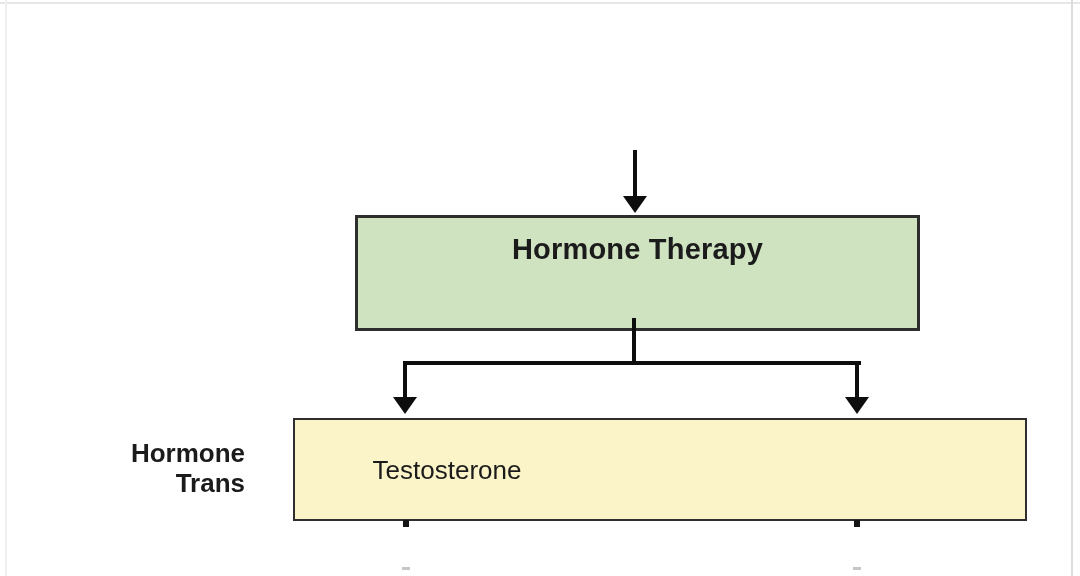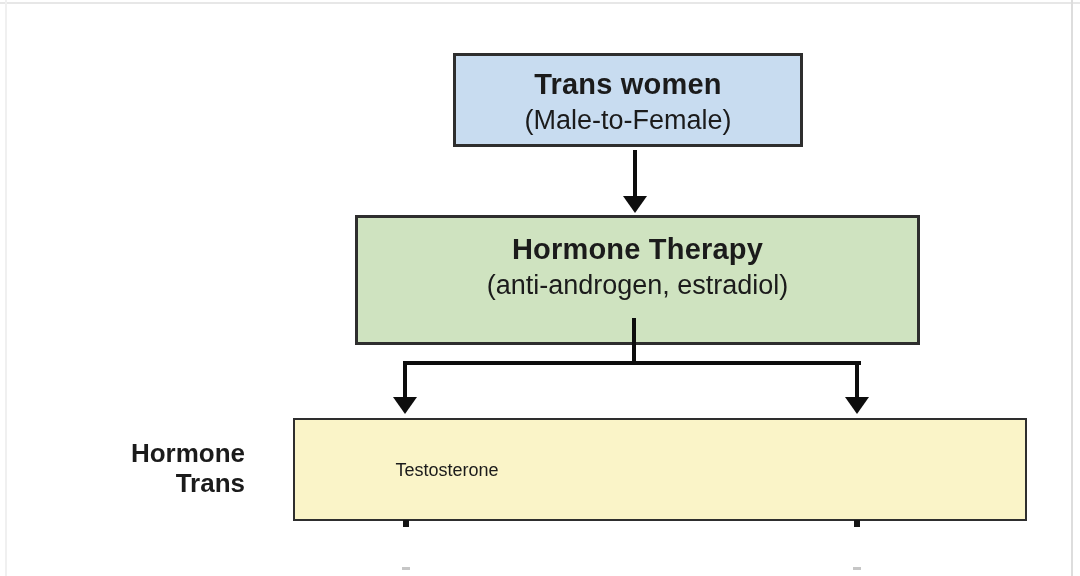--- a/index.html
+++ b/index.html
@@ -26,21 +26,21 @@
     box-sizing: border-box;
     text-align: center;
   }
   .node-blue {
     left: 453px; top: 53px; width: 350px; height: 94px;
     background: var(--blue-fill, #c8dcf0);
     border: 3px solid var(--border, #2e2e2e);
     padding-top: 10px;
   }
   .node-green {
-    left: 355px; top: 215px; width: 565px; height: 130px;
+    left: 355px; top: 215px; width: 565px; height: 116px;
     background: var(--green-fill, #cfe3c0);
     border: 3px solid var(--border, #2e2e2e);
     padding-top: 13px;
   }
   .node-yellow {
     left: 293px; top: 418px; width: 734px; height: 103px;
     background: var(--yellow-fill, #faf4c8);
     border: 2px solid var(--border, #2e2e2e);
   }
   .node-title {
@@ -50,21 +50,21 @@
     letter-spacing: 0.2px;
   }
   .node-sub {
     font-size: 27px;
     line-height: 36px;
   }
   .bar-label {
     position: absolute;
     top: 50%;
     transform: translate(-50%, -50%);
-    font-size: 18px;
+    font-size: 26px;
     white-space: nowrap;
   }
   .bar-label-left  { left: 152px; }
   .bar-label-right { left: 592px; }
 
   .side-label {
     position: absolute;
     left: 85px; top: 438px; width: 160px;
     text-align: right;
     font-size: 26px;
@@ -101,31 +101,26 @@
 </style>
 </head>
 <body>
 
 <div class="canvas">
 
   <div class="frame-top"></div>
   <div class="frame-left"></div>
   <div class="frame-right"></div>
 
-  <div class="node node-blue">
-    <div class="node-title">Trans women</div>
-    <div class="node-sub">(Male-to-Female)</div>
-  </div>
 
   <div class="vline stem-blue-green"></div>
   <div class="arrowhead head-blue-green"></div>
 
   <div class="node node-green">
     <div class="node-title">Hormone Therapy</div>
-    <div class="node-sub">(anti-androgen, estradiol)</div>
   </div>
 
   <div class="vline stem-green-branch"></div>
   <div class="hline branch-hline"></div>
   <div class="vline branch-left-v"></div>
   <div class="arrowhead head-left"></div>
   <div class="vline branch-right-v"></div>
   <div class="arrowhead head-right"></div>
 
   <div class="side-label">

